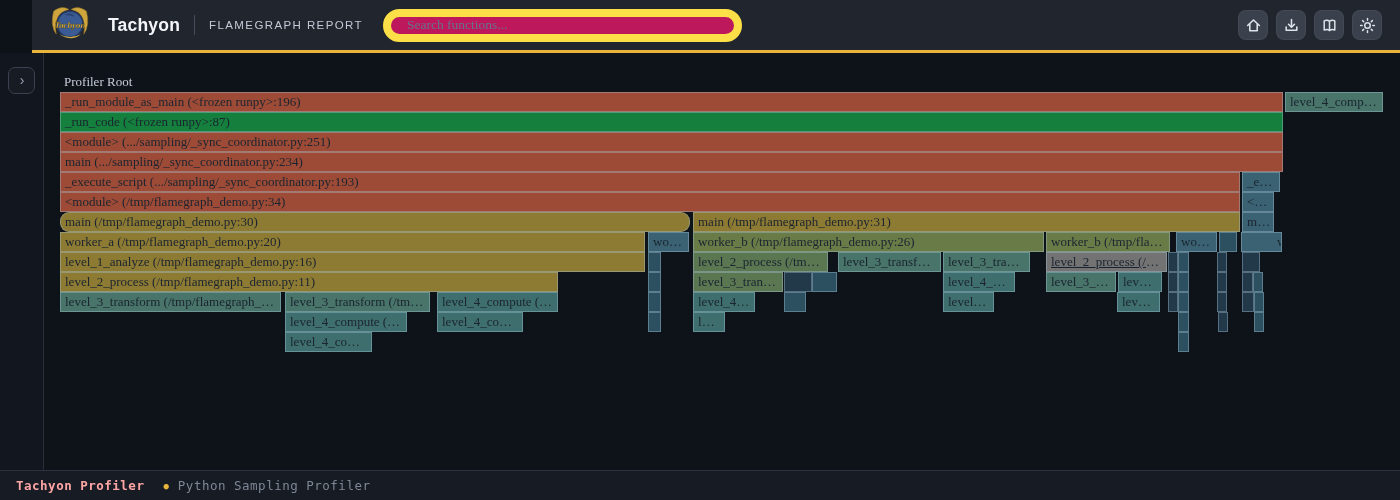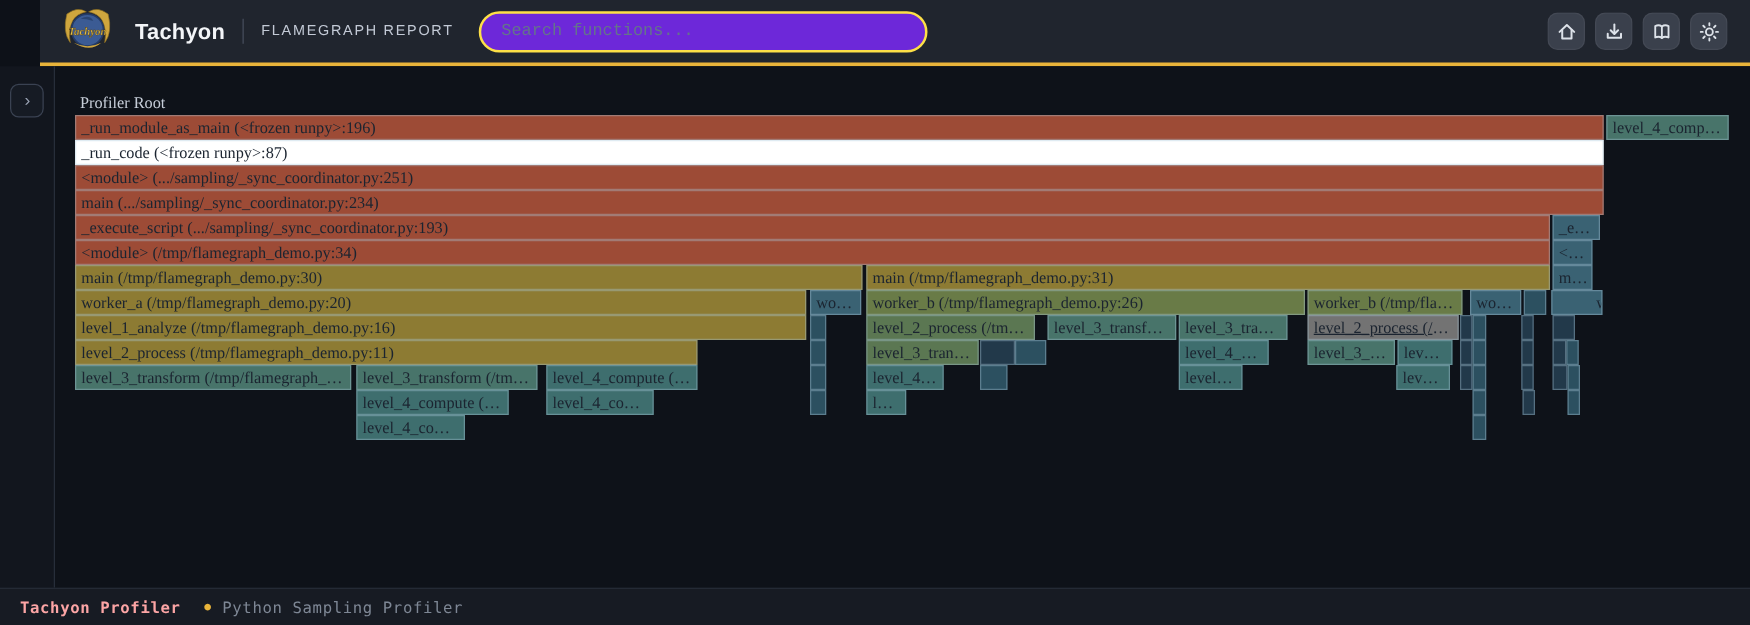--- a/index.html
+++ b/index.html
@@ -13,23 +13,23 @@
   .header {
     height:53px; background:#20252e; border-bottom:3px solid #e9b43a;
     display:flex; align-items:center; padding:0 18px 0 16px;margin-left:32px;
   }
   .logo { width:44px; height:44px; flex:0 0 auto; }
   .app-title { margin-left:16px; font-size:17.5px; font-weight:bold; color:#f3f5f8; letter-spacing:.2px; }
   .vdiv { width:1px; height:20px; background:#454d5c; margin:0 14px; }
   .report-label { font-size:11.5px; color:#c3cad6; letter-spacing:1.4px; }
   .search {
     margin-left:20px; width:359px; height:33px; border-radius:17px;
-    border:2px solid #fde047; background:#6d28d9; color:#aebacb;
+    border:8px solid #fde047; background:#be185d; color:#aebacb;
     padding:0 16px; font-size:13.5px; outline:none;
-    font-family:Liberation Mono, monospace;
+    font-family:Liberation Serif, serif;
   }
   .search::placeholder { color:#64748b; }
   .actions { margin-left:auto; display:flex; gap:8px; }
   .iconbtn {
     width:30px; height:30px; border-radius:8px; background:#3a404c;
     border:1px solid rgba(255,255,255,.05); display:flex; align-items:center;
     justify-content:center; cursor:pointer; padding:0;
   }
   .iconbtn svg { display:block; }
   
@@ -113,28 +113,28 @@
   <div class="sidebar">
     <button class="toggle">
       <span>›</span>
     </button>
   </div>
   <div class="flame">
     <div class="root-label">Profiler Root</div>
     <div>
         <div class="bar" style="left: 16px; top: 39px; width: 1223px; height: 20px; background: rgb(157, 75, 54);">_run_module_as_main (&lt;frozen runpy&gt;:196)</div>
         <div class="bar" style="left: 1241px; top: 39px; width: 98px; height: 20px; background: rgb(72, 116, 106);">level_4_comput…</div>
-        <div class="bar" style="left: 16px; top: 59px; width: 1223px; height: 20px; background: #ffffff;">_run_code (&lt;frozen runpy&gt;:87)</div>
+        <div class="bar" style="left: 16px; top: 59px; width: 1223px; height: 20px; background: #15803d;">_run_code (&lt;frozen runpy&gt;:87)</div>
         <div class="bar" style="left: 16px; top: 79px; width: 1223px; height: 20px; background: rgb(157, 75, 54);">&lt;module&gt; (.../sampling/_sync_coordinator.py:251)</div>
         <div class="bar" style="left: 16px; top: 99px; width: 1223px; height: 20px; background: rgb(157, 75, 54);">main (.../sampling/_sync_coordinator.py:234)</div>
         <div class="bar" style="left: 16px; top: 119px; width: 1180px; height: 20px; background: rgb(157, 75, 54);">_execute_script (.../sampling/_sync_coordinator.py:193)</div>
         <div class="bar" style="left: 1198px; top: 119px; width: 38px; height: 20px; background: rgb(58, 98, 115);">_exe…</div>
         <div class="bar" style="left: 16px; top: 139px; width: 1180px; height: 20px; background: rgb(157, 75, 54);">&lt;module&gt; (/tmp/flamegraph_demo.py:34)</div>
         <div class="bar" style="left: 1198px; top: 139px; width: 32px; height: 20px; background: rgb(58, 98, 115);">&lt;m…</div>
-        <div class="bar" style="left: 16px; top: 159px; width: 630px; height: 20px; background: rgb(141, 123, 51);">main (/tmp/flamegraph_demo.py:30)</div>
+        <div class="bar" style="left: 16px; top: 159px; width: 630px; height: 20px; background: rgb(141, 123, 51); border-radius: 9px;">main (/tmp/flamegraph_demo.py:30)</div>
         <div class="bar" style="left: 649px; top: 159px; width: 547px; height: 20px; background: rgb(141, 123, 51);">main (/tmp/flamegraph_demo.py:31)</div>
         <div class="bar" style="left: 1198px; top: 159px; width: 32px; height: 20px; background: rgb(58, 98, 115);">ma…</div>
         <div class="bar" style="left: 16px; top: 179px; width: 585px; height: 20px; background: rgb(141, 123, 51);">worker_a (/tmp/flamegraph_demo.py:20)</div>
         <div class="bar" style="left: 604px; top: 179px; width: 41px; height: 20px; background: rgb(58, 98, 115);">wor…</div>
         <div class="bar" style="left: 649px; top: 179px; width: 351px; height: 20px; background: rgb(105, 123, 71);">worker_b (/tmp/flamegraph_demo.py:26)</div>
         <div class="bar" style="left: 1002px; top: 179px; width: 124px; height: 20px; background: rgb(105, 123, 71);">worker_b (/tmp/flame…</div>
         <div class="bar" style="left: 1132px; top: 179px; width: 41px; height: 20px; background: rgb(58, 98, 115);">wor…</div>
         <div class="bar" style="left: 1175px; top: 179px; width: 18px; height: 20px; background: rgb(44, 80, 96);"></div>
         <div class="bar" style="left: 1197px; top: 179px; width: 34px; height: 20px; background: rgb(58, 98, 115); padding-left: 35px;">wo…</div>
         <div class="bar" style="left: 16px; top: 199px; width: 585px; height: 20px; background: rgb(141, 123, 51);">level_1_analyze (/tmp/flamegraph_demo.py:16)</div>

